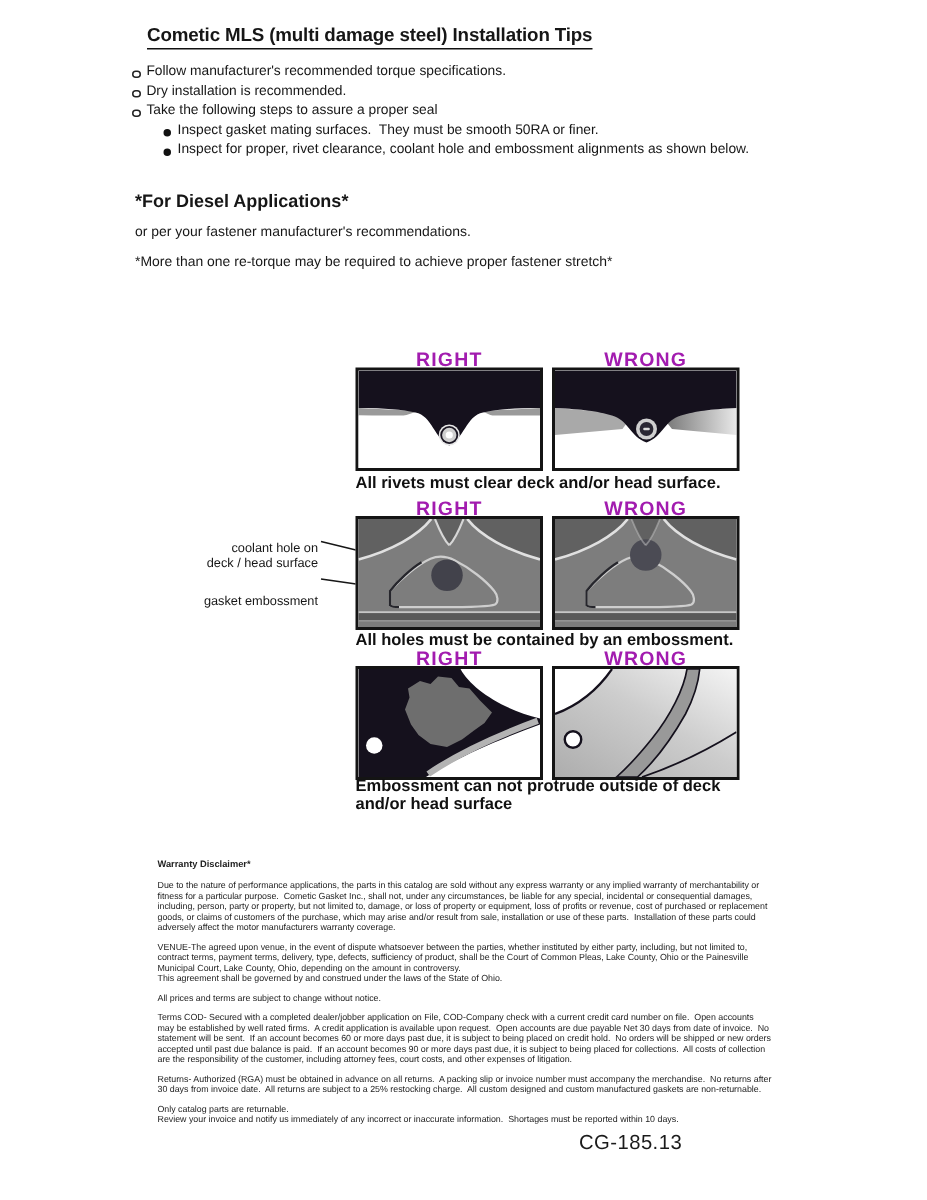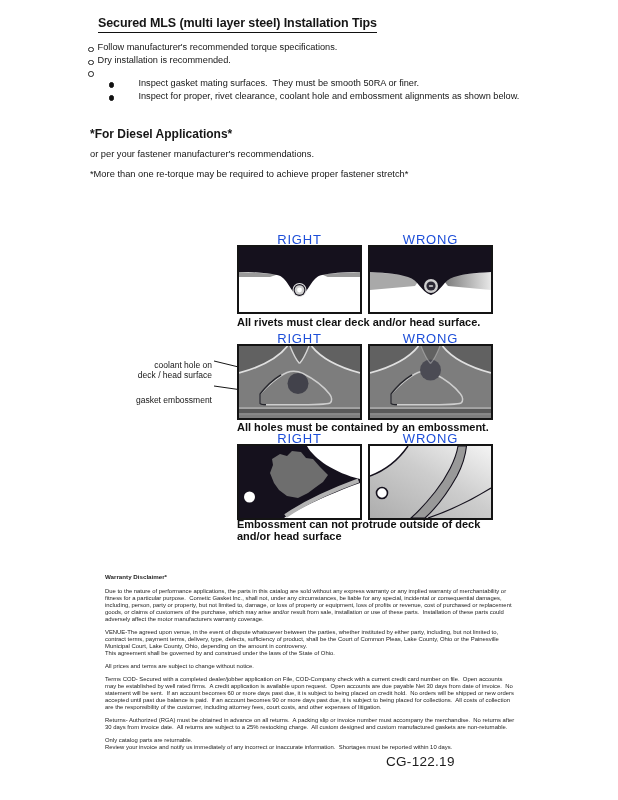--- a/index.html
+++ b/index.html
@@ -14,32 +14,32 @@
   .title{
     position:absolute;left:98px;top:16px;
     font-size:12.5px;font-weight:bold;letter-spacing:-0.1px;
     border-bottom:1.6px solid #111;padding-bottom:2px;
   }
 
   
   .tips{position:absolute;left:88px;top:41px;width:470px;font-size:9.2px;line-height:13px;}
   .brow{display:flex;align-items:center;}
   .brow .mk{flex:0 0 auto;width:3.6px;height:3.6px;border:1px solid #222;border-radius:50%;margin:4px 4px 0 0;}
-  .brow.sub{margin-left:21px;gap:20px;}
+  .brow.sub{margin-left:21px;}
   .brow.sub .mk{background:#111;border-color:#111;width:3.4px;height:3.4px;}
 
   
   .diesel{position:absolute;left:90px;top:116px;width:468px;font-size:9.3px;line-height:13px;}
   .diesel h2{font-size:12px;margin:12px 0 7px 0;}
   .dpar{margin:0 0 7px 0;}
 
   
   .dgrid{position:absolute;left:237px;top:232px;width:256px;height:320px;}
   .drow{position:absolute;left:0;width:256px;}
-  .lblrow{display:flex;font-size:13px;letter-spacing:0.8px;color:#1d4ed8;}
+  .lblrow{display:flex;font-size:13px;letter-spacing:0.8px;color:#a21caf;font-weight:bold;}
   .lblrow span{width:125px;text-align:center;}
   .lblrow span + span{margin-left:6px;}
   .boxrow{display:flex;}
   .dbox{border:2px solid #141414;background:#fff;}
   .dbox + .dbox{margin-left:6px;}
   .dbox svg{display:block;}
   .cap{font-size:11px;font-weight:bold;line-height:11.5px;color:#111;}
 
   
   .ann{position:absolute;text-align:right;font-size:8.5px;line-height:9.5px;color:#161616;width:100px;margin-top:16px;}
@@ -52,33 +52,34 @@
   .warranty h3{font-size:6.2px;margin:0 0 8px 0;}
   .wpar{margin:0 0 6px 0;}
 
   .pagecode{position:absolute;left:386px;top:754px;font-size:13.5px;letter-spacing:0.3px;color:#1b1b1b;}
 </style>
 </head>
 <body>
 
 <div class="page">
 
-  <div class="title txt">Secured MLS (multi layer steel) Installation Tips</div>
+  <div class="title txt">Cometic MLS (multi damage steel) Installation Tips</div>
 
   <div class="tips">
     <div class="brow">
         <span class="mk"></span>
         <span class="txt">Follow manufacturer's recommended torque specifications.</span>
       </div>
     <div class="brow">
         <span class="mk"></span>
         <span class="txt">Dry installation is recommended.</span>
       </div>
     <div class="brow">
         <span class="mk"></span>
+        <span class="txt">Take the following steps to assure a proper seal</span>
       </div>
     <div class="brow sub">
         <span class="mk"></span>
         <span class="txt">Inspect gasket mating surfaces.  They must be smooth 50RA or finer.</span>
       </div>
     <div class="brow sub">
         <span class="mk"></span>
         <span class="txt">Inspect for proper, rivet clearance, coolant hole and embossment alignments as shown below.</span>
       </div>
   </div>
@@ -230,15 +231,15 @@
     </div>
     <div class="wpar txt">All prices and terms are subject to change without notice.</div>
     <div class="wpar txt">Terms COD- Secured with a completed dealer/jobber application on File, COD-Company check with a current credit card number on file.  Open accounts may be established by well rated firms.  A credit application is available upon request.  Open accounts are due payable Net 30 days from date of invoice.  No statement will be sent.  If an account becomes 60 or more days past due, it is subject to being placed on credit hold.  No orders will be shipped or new orders accepted until past due balance is paid.  If an account becomes 90 or more days past due, it is subject to being placed for collections.  All costs of collection are the responsibility of the customer, including attorney fees, court costs, and other expenses of litigation.</div>
     <div class="wpar txt">Returns- Authorized (RGA) must be obtained in advance on all returns.  A packing slip or invoice number must accompany the merchandise.  No returns after 30 days from invoice date.  All returns are subject to a 25% restocking charge.  All custom designed and custom manufactured gaskets are non-returnable.</div>
     <div class="wpar">
       <div class="txt">Only catalog parts are returnable.</div>
       <div class="txt">Review your invoice and notify us immediately of any incorrect or inaccurate information.  Shortages must be reported within 10 days.</div>
     </div>
   </div>
 
-  <div class="pagecode txt">CG-122.19</div>
+  <div class="pagecode txt">CG-185.13</div>
 
 </div>
 
 </body></html>

